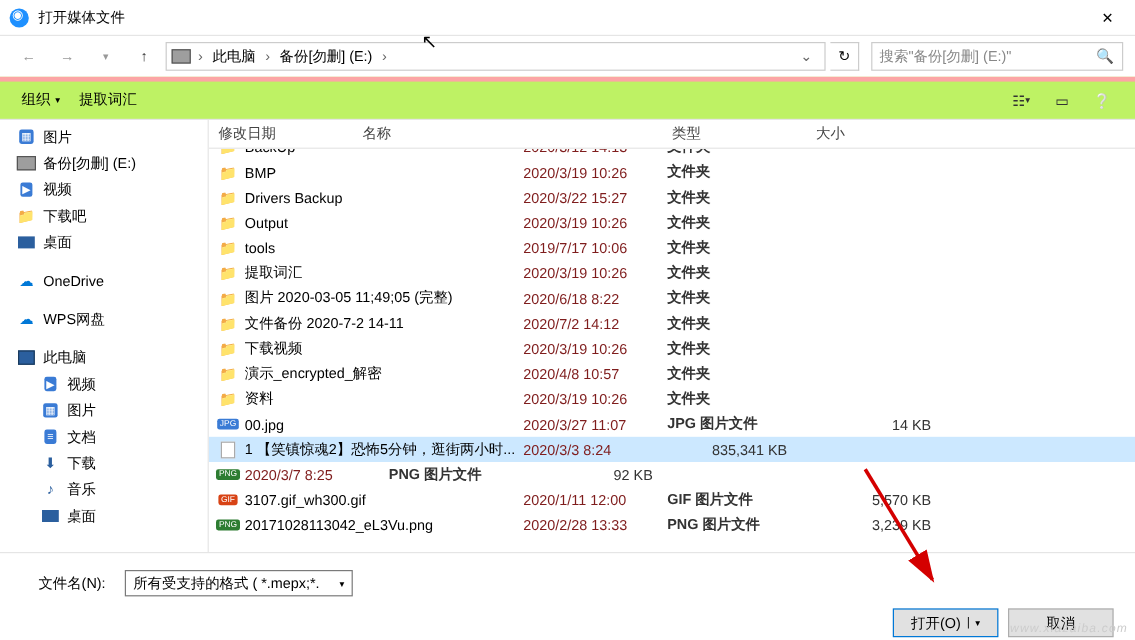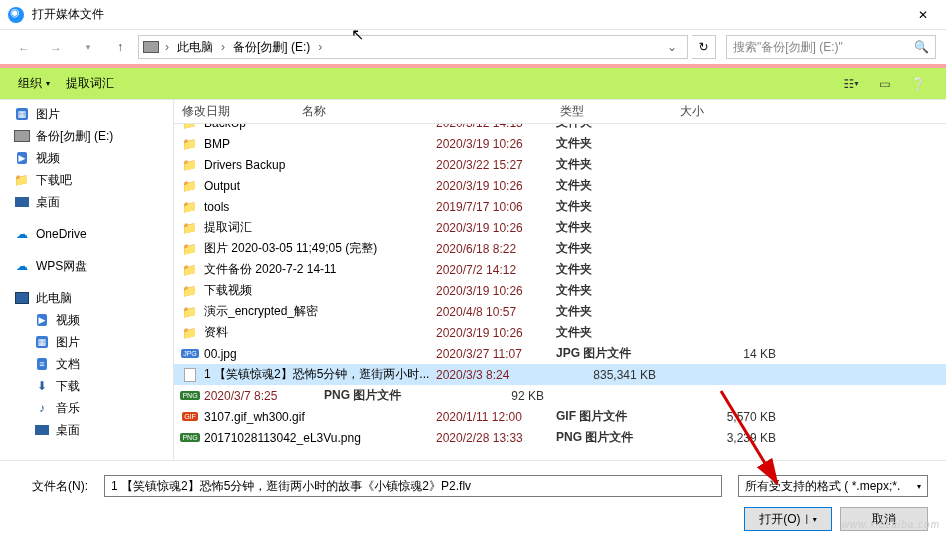--- a/index.html
+++ b/index.html
@@ -347,21 +347,20 @@
           <span class="ftype">PNG 图片文件</span>
           <span class="fsize">3,239 KB</span>
         </div>
       </div>
   </div>
 </div>
 
 <div class="footer">
   <div class="fn-row">
     <span class="fn-label">文件名(N):</span>
-    <input class="fn-input" value="1 【笑镇惊魂2】恐怖5分钟，逛街两小时的故事《小镇惊魂2》P2.flv" style="">
     <div class="filter-sel">
         <span>所有受支持的格式 ( *.mepx;*.</span>
         <span style="margin-left:auto;font-size:8px">▾</span>
       </div>
   </div>
   <div class="btn-row">
     <div class="dlg-btn primary">
         <span>打开(O)</span>
         <span class="dd">▏▾</span>
       </div>

